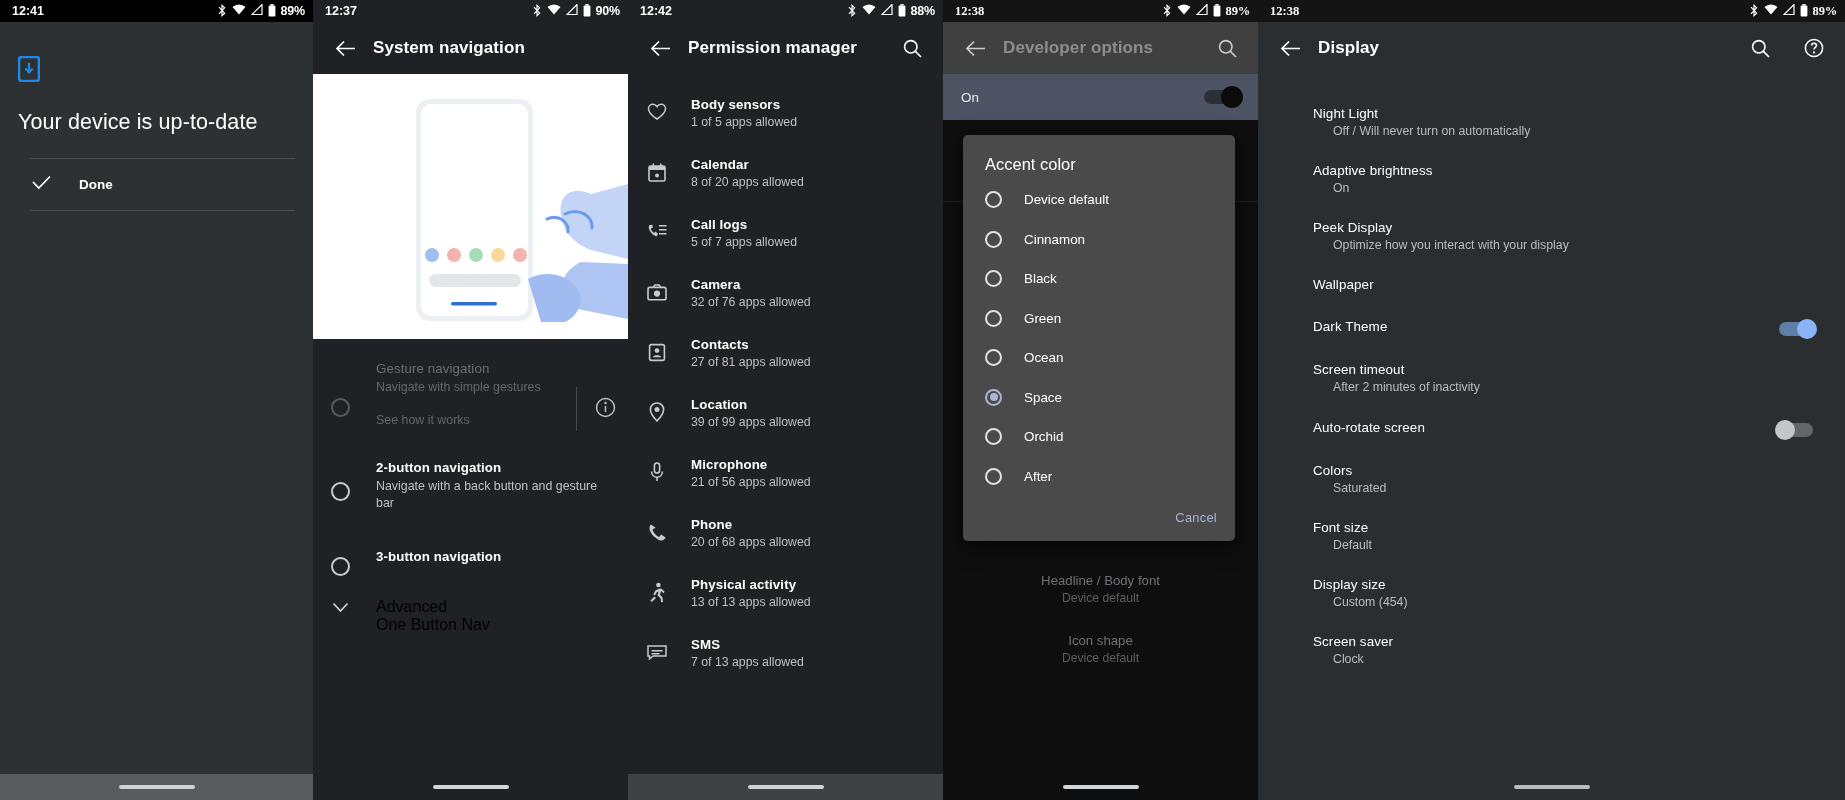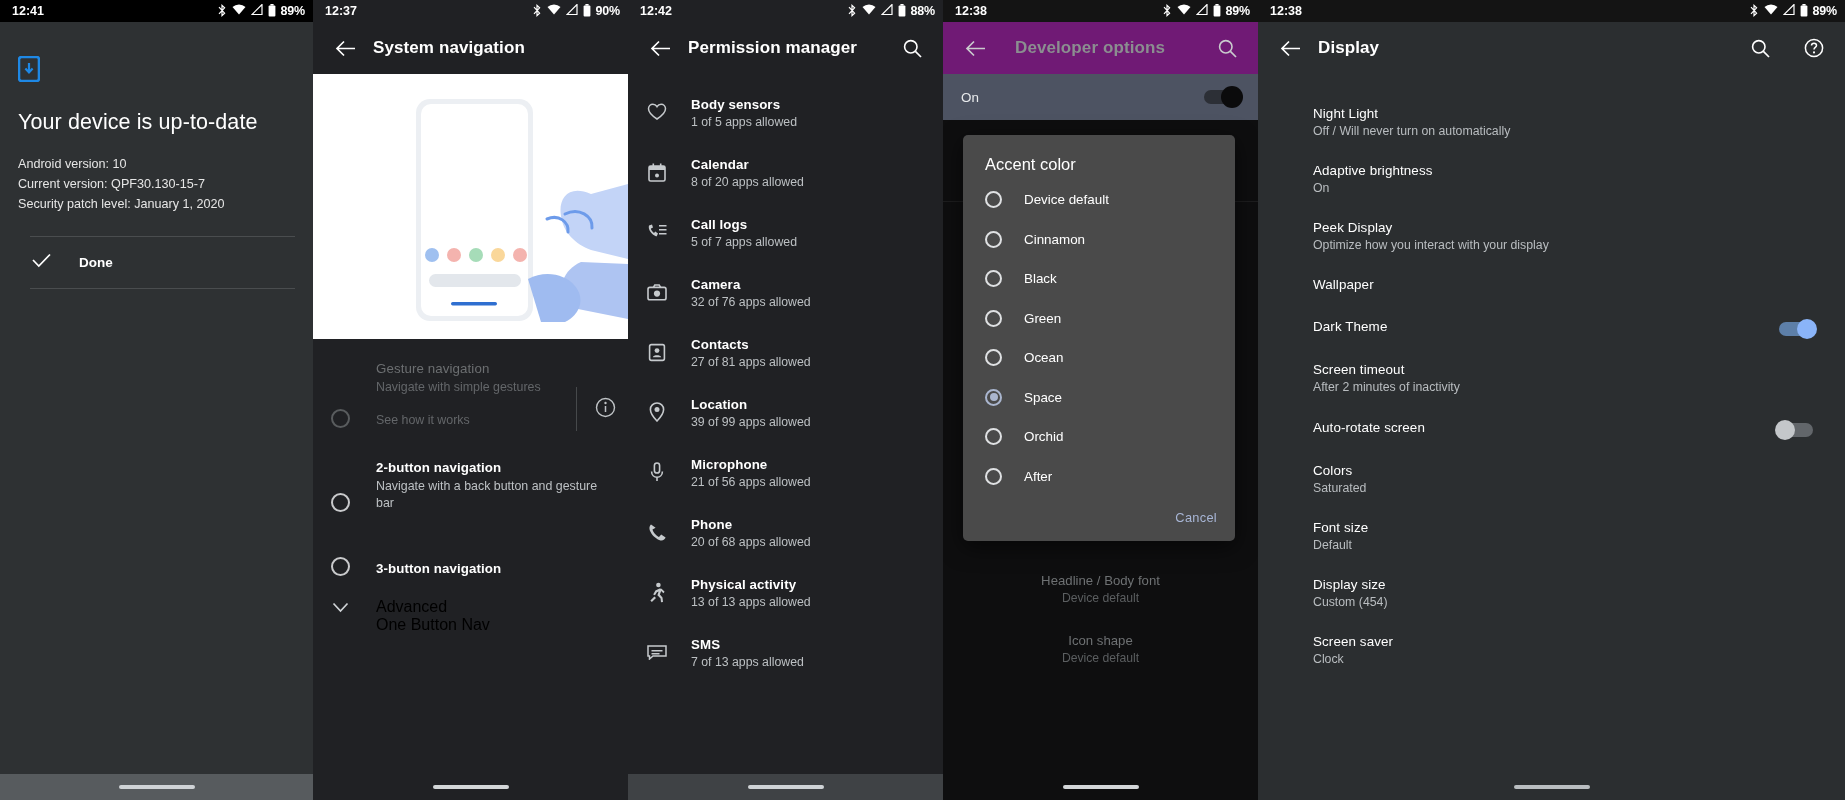--- a/index.html
+++ b/index.html
@@ -20,21 +20,21 @@
   
   .statusbar {
     height: 22px; display: flex; align-items: center;
     justify-content: space-between;
     padding: 0 8px 0 12px; color: #fff;
     font-size: 12.5px; font-weight: bold;
     position: relative; z-index: 40;
   }
   .statusbar.black { background: #000; }
   .statusbar.dark  { background: #202124; }
-  .statusbar.dim   { background: #141414; }
+  .statusbar.dim   { background: #141414; font-family: Liberation Serif, serif; }
   .sb-right { display: flex; gap: 5px; }
   .sb-right svg { display: block; }
   .batt { font-size: 12.5px; font-weight: bold; letter-spacing: -.2px; }
 
   
   .appbar {
     height: 52px; display: flex; align-items: center;
     padding: 0 12px; color: #fff; position: relative; z-index: 30;
   }
   .appbar .back { width: 40px; height: 40px; display:flex; align-items:center; justify-content:center; flex:0 0 auto;}
@@ -54,21 +54,21 @@
   .p1 .divider { height:1px; background:#4a4d4f; margin: 22px 0 0 12px; }
   .p1 .done-row { display:flex; align-items:center; gap: 28px; padding: 16px 0 16px 2px; margin-left: 12px;}
   .p1 .done-row .lbl { font-size: 13.5px; font-weight: bold; }
   .p1 .navbar { background: #575b5e; }
   .p1 .navpill { background: #cfd3d6; }
 
   
   .p2 { background: #202124; }
   .p2 .appbar { background:#202124; }
   .p2 .hero { height: 265px; background: #fff; position: relative; overflow: hidden; }
-  .nav-opt { display:flex; align-items:flex-end; padding: 0 18px 0 18px; position: relative;}
+  .nav-opt { display:flex; align-items:center; padding: 0 18px 0 18px; position: relative;}
   .radio {
     width: 19px; height: 19px; border-radius: 50%;
     border: 2px solid #c9cacc; flex: 0 0 auto; margin-top: 2px;
   }
   .radio.dim { border-color: #595c5e; }
   .nav-opt .txt { margin-left: 26px; }
   .nav-opt .t1 { font-size: 13.3px; color:#fff; font-weight: bold; letter-spacing:.1px;}
   .nav-opt .t2 { font-size: 12.4px; color:#bdc1c4; margin-top: 3px; line-height:1.35;}
   .nav-opt .t3 { font-size: 12.4px; margin-top: 16px; }
   .nav-opt.disabled .t1 { color:#6c6f71; font-weight: normal;}
@@ -87,21 +87,21 @@
   .perm-row { display:flex; align-items:center; padding: 0 16px; height: 60px; }
   .perm-ic { width: 26px; flex:0 0 auto; display:flex; align-items:center; justify-content:center; color:#c6cacd;}
   .perm-txt { margin-left: 21px; }
   .perm-t1 { font-size: 13.3px; color:#fff; font-weight:bold; letter-spacing:.1px;}
   .perm-t2 { font-size: 12.3px; color:#bcc0c3; margin-top:2px;}
   .p3 .navbar { background: #3f4245; }
   .p3 .navpill { background: #cfd3d6; }
 
   
   .p4 { background: #0e0e0f; }
-  .p4 .appbar { background:#701a75;gap:12px; }
+  .p4 .appbar { background:#404040; }
   .p4 .appbar .title { color:#8b8e90; font-weight: bold;}
   .p4 .appbar svg { stroke:#c9cbcd; }
   .master { height: 46px; background:#4d5362; display:flex; align-items:center; justify-content:space-between; padding: 0 18px;}
   .master .mlbl { font-size: 13.4px; color:#e8eaec; }
   .master .sw { width: 36px; height: 14px; background:#2c2f36; border-radius:8px; position:relative;}
   .master .sw::after { content:""; position:absolute; right:-3px; top:-4px; width:22px; height:22px; border-radius:50%; background:#0b0b0c;}
   .dev-row { padding: 0 18px; }
   .dev-t1 { font-size: 13.2px; color:#6e7173; }
   .dev-t2 { font-size: 12.2px; color:#5b5e60; margin-top:3px;}
   .dev-sep { height:1px; background:#1d1d1e; }
@@ -119,21 +119,21 @@
   .dlg-actions { display:flex; justify-content:flex-end; padding: 14px 18px 10px; }
   .dlg-cancel { font-size: 12.8px; color:#a8b6d6; font-weight: normal; letter-spacing:.3px;}
   .p4 .navbar { background: #0e0e0f; }
   .p4 .navpill { background: #d3d6d8; }
 
   
   .p5 { background: #2b2e30; }
   .p5 .appbar { background:#2b2e30; }
   .disp-row { display:flex; align-items:flex-start; justify-content:space-between; padding: 0 32px 0 55px; }
   .disp-t1 { font-size: 13.4px; color:#fff; font-weight: normal; letter-spacing:.1px;}
-  .disp-t2 { font-size: 12.3px; color:#b9bdc0; margin-top:3px;}
+  .disp-t2 { font-size: 12.3px; color:#b9bdc0; margin-top:3px;margin-left:20px;}
   .toggle { width: 34px; height: 14px; border-radius: 8px; position:relative; flex:0 0 auto; margin-top:3px;}
   .toggle.on { background:#5d7fa8; }
   .toggle.on::after { content:""; position:absolute; right:-4px; top:-3px; width:20px; height:20px; border-radius:50%; background:#8ab4f8;}
   .toggle.off { background:#62666a; }
   .toggle.off::after { content:""; position:absolute; left:-4px; top:-3px; width:20px; height:20px; border-radius:50%; background:#c4c7ca;}
   .p5 .navbar { background: #2b2e30; }
   .p5 .navpill { background: #b9bdc0; }
 </style>
 </head>
 <body>
@@ -170,25 +170,20 @@
     </div>
 
     <div class="body">
       <div class="upd-icon">
         <svg width="22" height="26" viewBox="0 0 22 26">
           <rect x="1" y="1" width="20" height="24" rx="2.5" fill="none" stroke="#1e88e5" stroke-width="2.6"></rect>
           <path d="M11 7 L11 16 M7.4 12.6 L11 16.4 L14.6 12.6" fill="none" stroke="#1e88e5" stroke-width="2.2"></path>
         </svg>
       </div>
       <h1>Your device is up-to-date</h1>
-      <div class="meta">
-        <div>Android version: 10</div>
-        <div>Current version: QPF30.130-15-7</div>
-        <div>Security patch level: January 1, 2020</div>
-      </div>
       <div class="divider"></div>
       <div class="done-row">
         <span><svg width="19" height="15" viewBox="0 0 19 15">
               <path d="M1 7 L6.8 13 L18 1.5" fill="none" stroke="#fff" stroke-width="1.7"></path>
             </svg></span>
         <span class="lbl">Done</span>
       </div>
       <div class="divider" style="margin-top:0"></div>
     </div>
 

